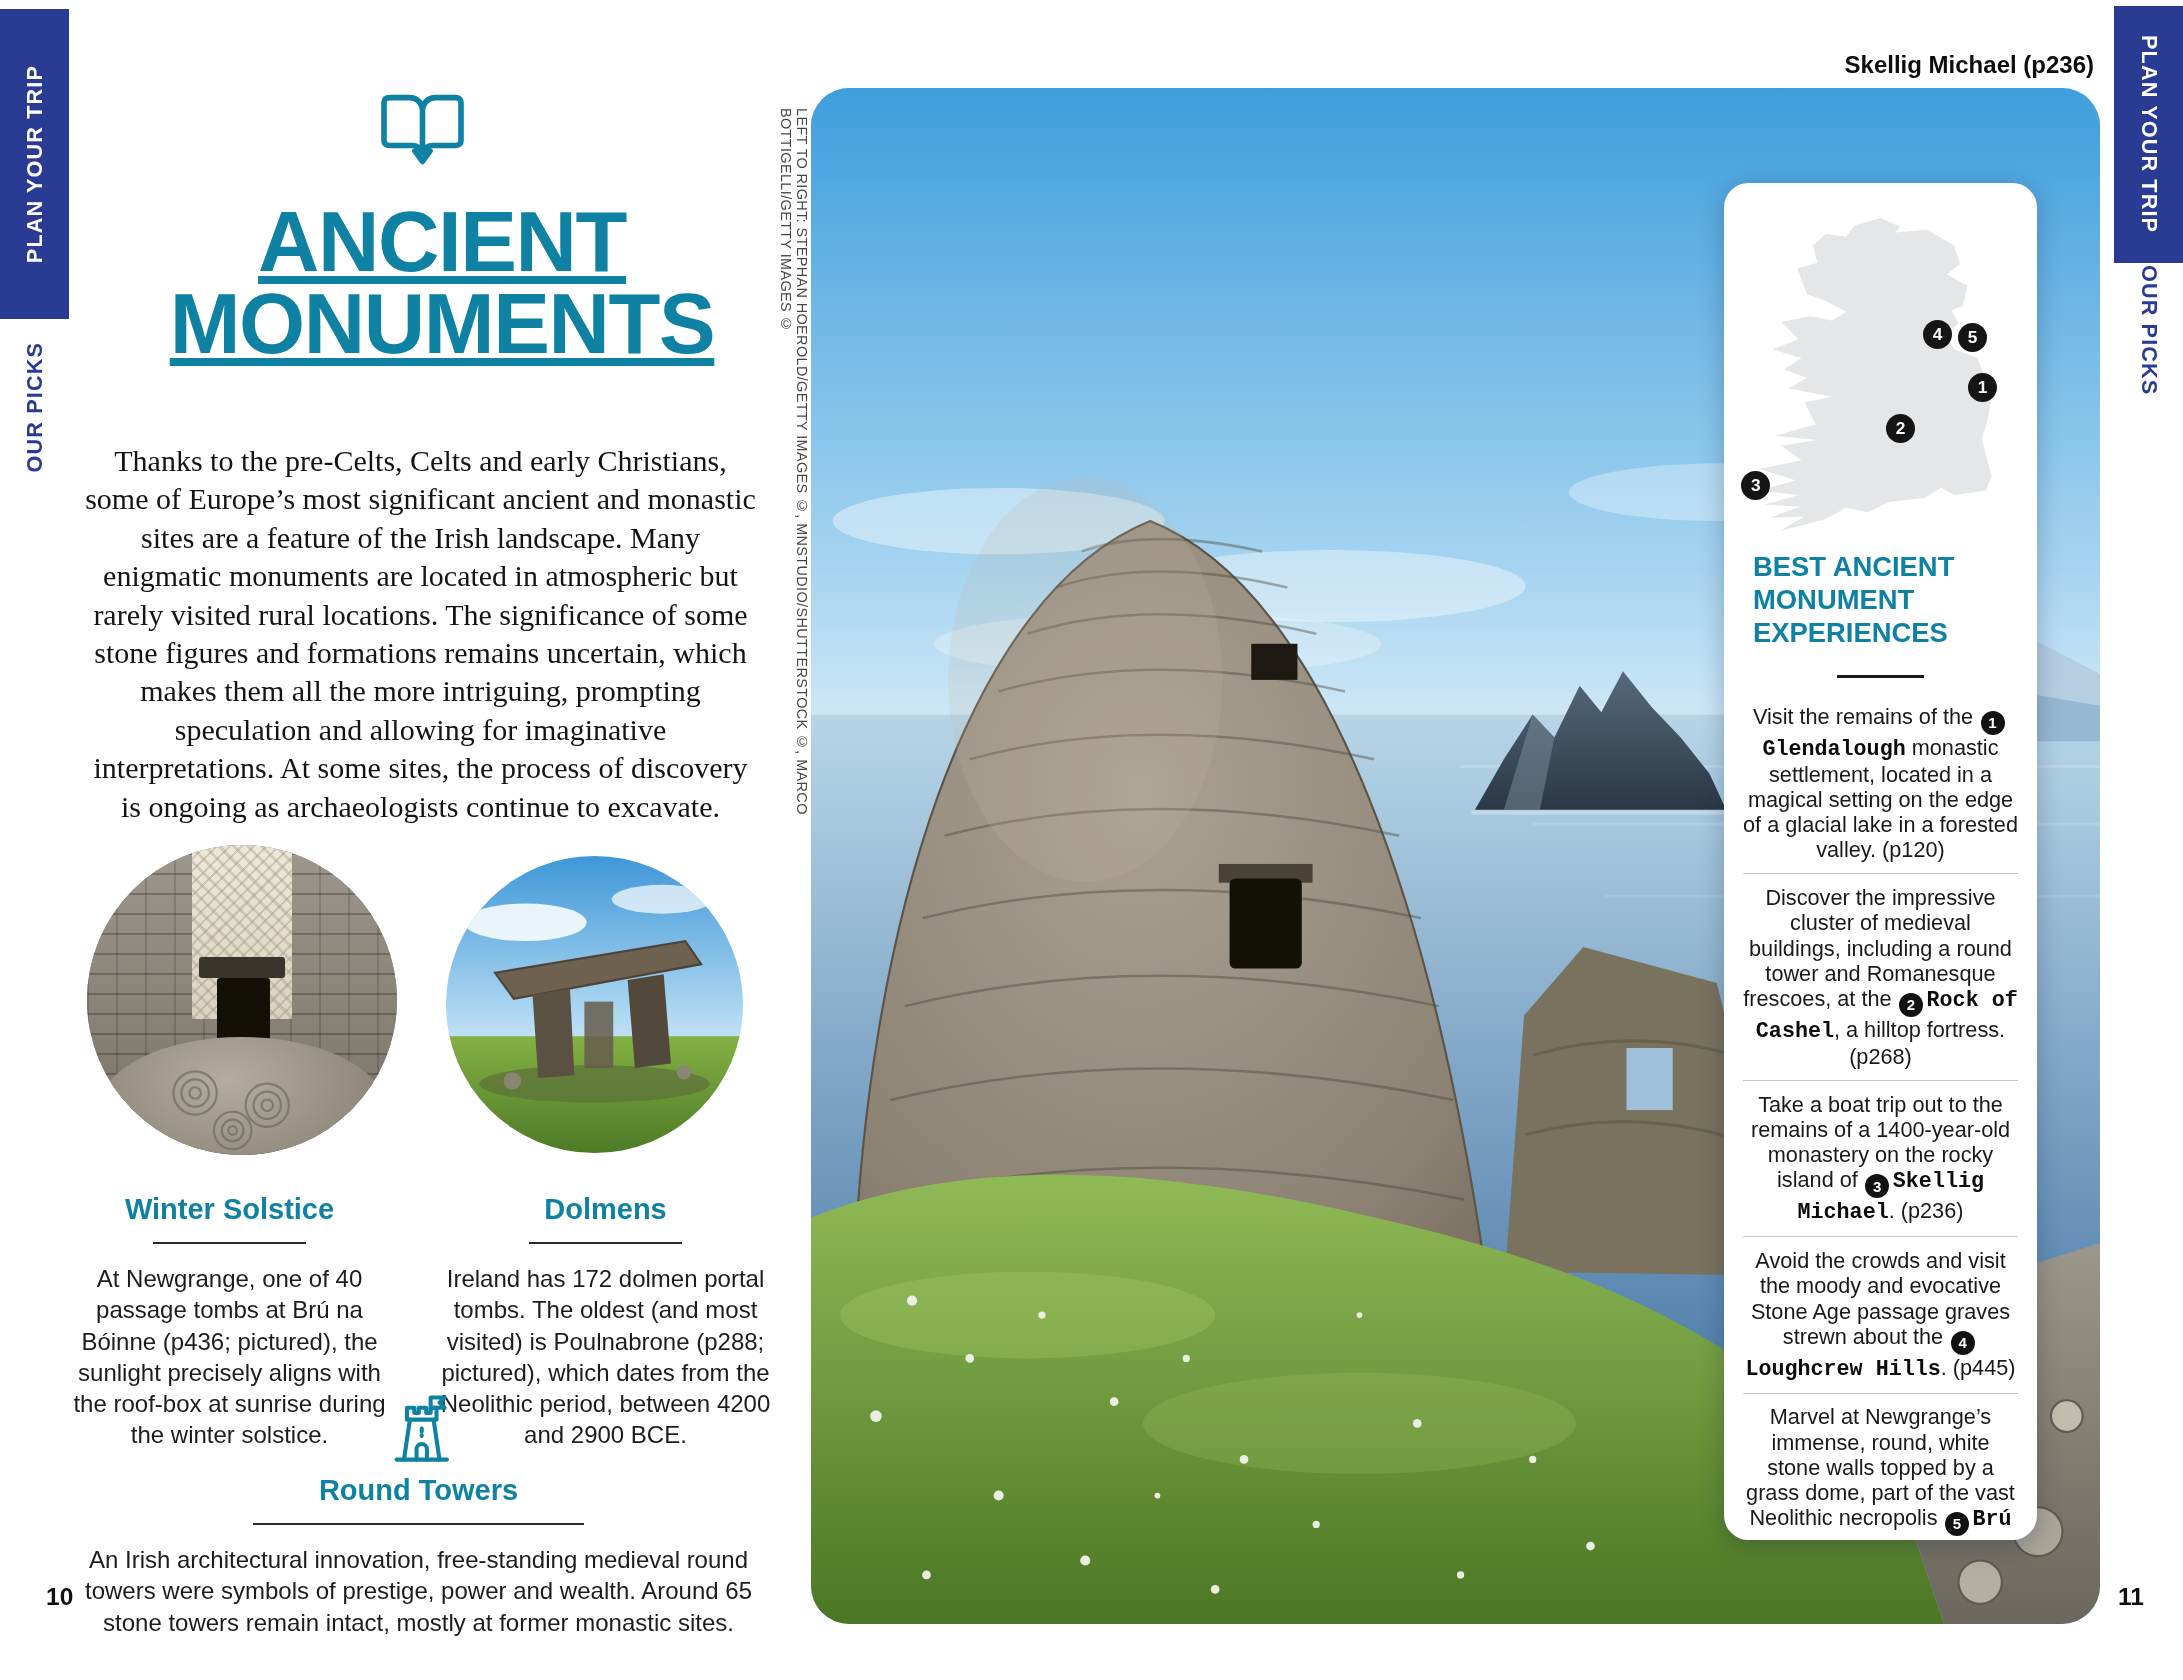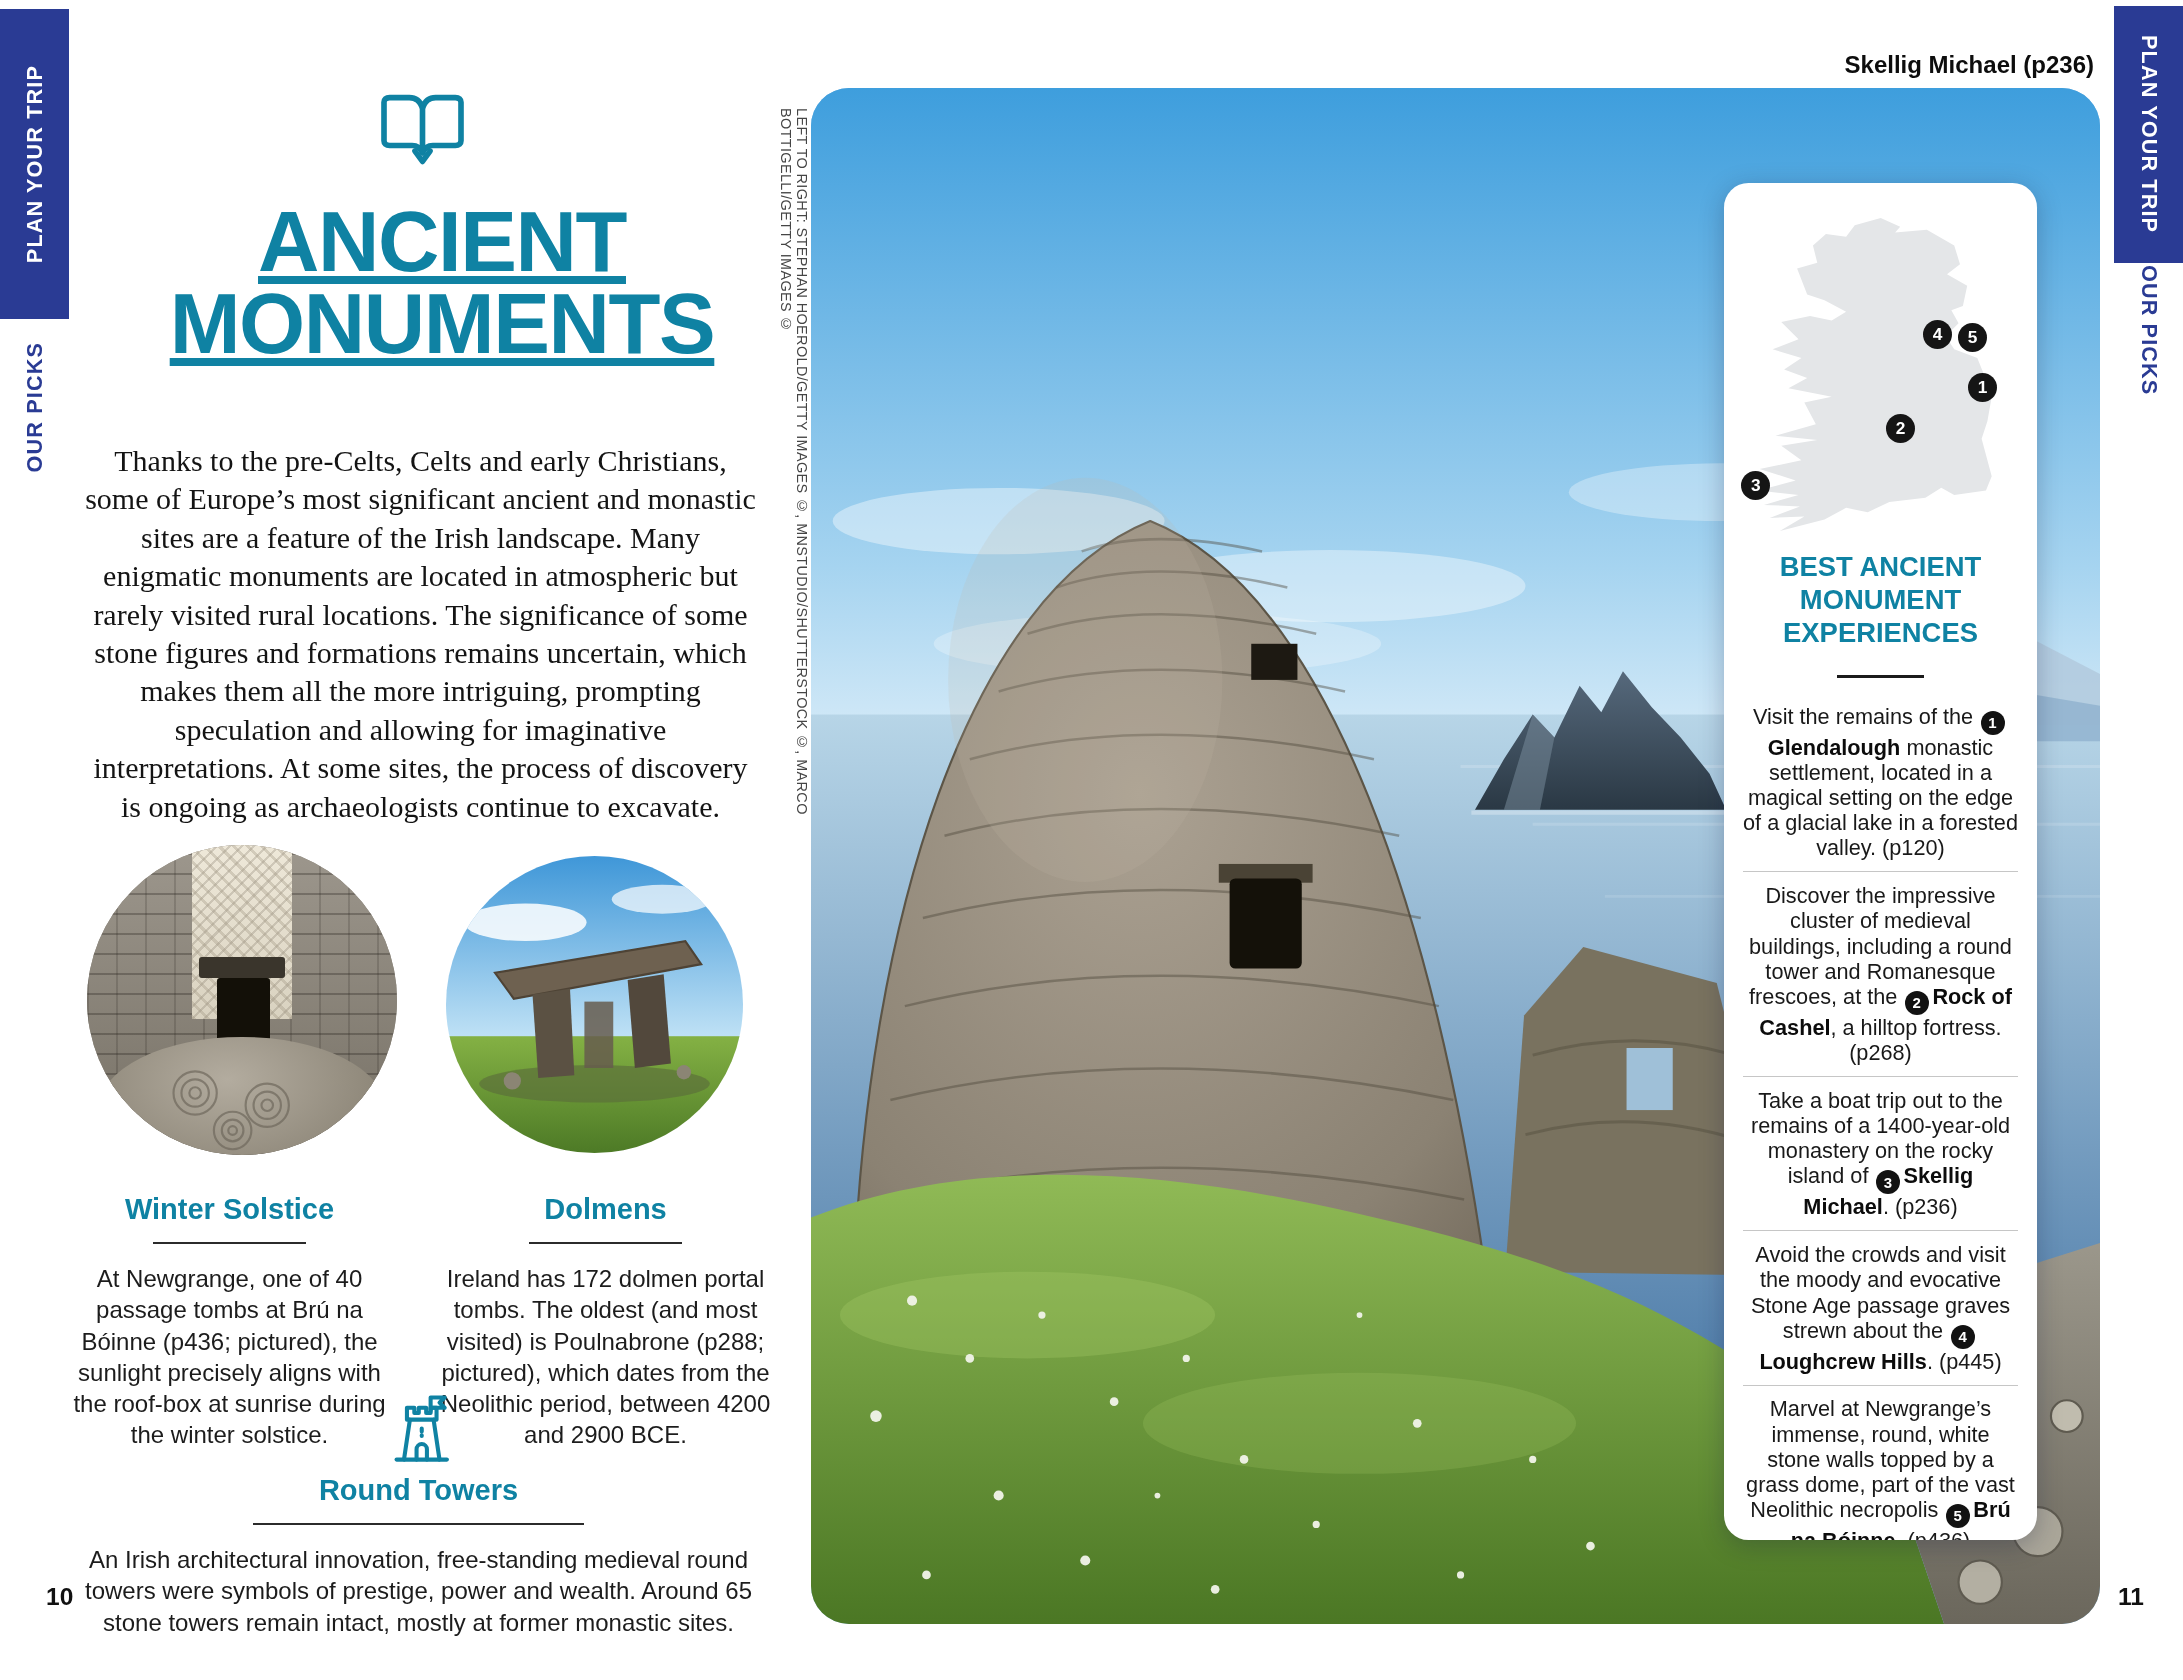--- a/index.html
+++ b/index.html
@@ -70,27 +70,27 @@
   .photo svg{display:block;width:100%;height:100%;}
 
   
   .card{left:1724px;top:183px;width:313px;height:1357px;background:#ffffff;border-radius:24.5px;
         box-shadow:0 5.8px 24.5px rgba(20,30,60,.28);overflow:hidden;}
   .map{position:absolute;left:14.4px;top:24.5px;width:284px;height:339px;}
   .map svg{position:absolute;inset:0;}
   .marker{position:absolute;width:29px;height:29px;margin:-14.4px 0 0 -14.4px;border-radius:50%;
           background:#151515;color:#ffffff;font-weight:bold;font-size:17.3px;
           display:flex;align-items:center;justify-content:center;}
-  .card-head{position:absolute;top:368px;left:29px;right:29px;text-align:center;
+  .card-head{position:absolute;top:368px;left:29px;right:29px;
              color:#0f82a3;font-weight:800;font-size:27.4px;line-height:1.2;}
   .card-rule{position:absolute;top:492px;left:113px;width:87px;height:2.9px;background:#1b1b1b;}
   .exp-list{position:absolute;top:510px;left:19px;right:19px;}
   .exp-item{padding:10.8px 0;text-align:center;font-size:21.7px;line-height:1.16;color:#191919;}
   .exp-item + .exp-item{border-top:1.4px solid #c6c6c6;}
-  .exp-item b{font-weight:800;color:#0c0c0c;}
+  .exp-item b{font-weight:800;color:#0c0c0c;font-family:Liberation Mono, monospace;}
   .badge{display:inline-flex;width:24px;height:24px;border-radius:50%;background:#121212;color:#fff;
          font-weight:bold;font-size:15px;align-items:center;justify-content:center;vertical-align:-4.3px;margin:0 3.6px 0 1.4px;}
 </style>
 </head>
 <body>
 
 <div class="page">
 
   <div class="abs tab-bar tab-bar-left">
     <span class="tab-label vert-up">PLAN YOUR TRIP</span>

